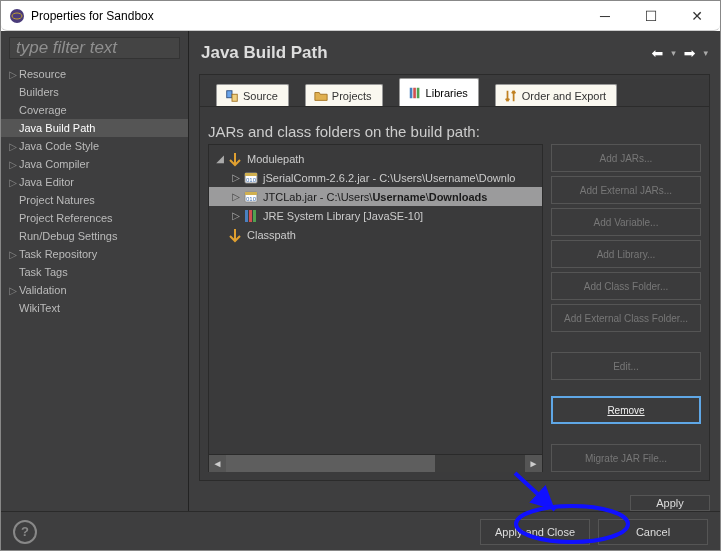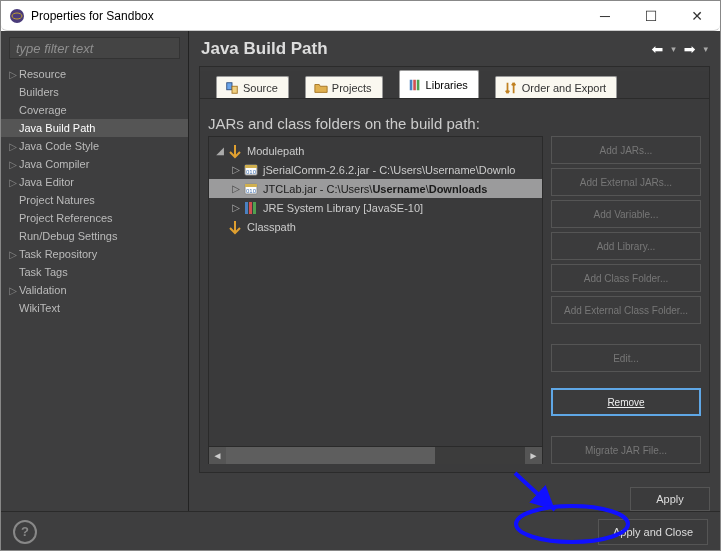--- a/index.html
+++ b/index.html
@@ -8,21 +8,21 @@
   .titlebar .tb-icon { width: 16px; height: 16px; margin: 0 6px 0 8px; }
   .titlebar .tb-title { font-size: 12px; color: #000; flex: 1; }
   .titlebar .tb-controls { display: flex; height: 100%; }
   .titlebar .tb-btn { width: 46px; display: flex; align-items: center; justify-content: center; font-size: 14px; color: #333; }
 
   .window-body { display: flex; height: 480px; background: #3e3e3f; }
 
   
   .leftcol { width: 188px; display: flex; flex-direction: column; border-right: 1px solid #222; }
   .filterbox { margin: 6px 8px 4px 8px; height: 22px; background: #444; border: 1px solid #333; padding: 0 6px; display: flex; align-items: center; }
-  .filterbox input { background: transparent; border: none; color: #ccc; font-size: 13px; width: 100%; outline: none; }
+  .filterbox input { background: transparent; border: none; color: #ccc; font-size: 17px; width: 100%; outline: none; }
   .filterbox input::placeholder { color: #8f8f8f; font-style: italic; }
   .navtree { flex: 1; padding: 2px 0; overflow: hidden; }
   .nav-item { display: flex; align-items: center; height: 18px; font-size: 11px; color: #bbb; padding-left: 6px; cursor: default; }
   .nav-item .tw { width: 12px; text-align: center; color: #888; font-size: 10px; }
   .nav-item.selected { background: #555; color: #fff; }
 
   
   .rightcol { flex: 1; display: flex; flex-direction: column; position: relative; }
   .header { display: flex; align-items: center; height: 44px; padding: 0 12px; }
   .header-title { font-size: 17px; font-weight: 600; color: #ddd; flex: 1; }
@@ -55,21 +55,21 @@
   .hscroll .sthumb { position: absolute; left: 0; top: 0; height: 17px; width: 70%; background: #5e5e5e; }
 
   .btncol { width: 150px; display: flex; flex-direction: column; gap: 4px; }
   .dbtn { height: 28px; font-size: 10px; background: #3b3b3c; border: 1px solid #555; color: #777; display: flex; align-items: center; justify-content: center; }
   .dbtn.enabled { color: #ddd; }
   .dbtn.enabled.active { border: 2px solid #5fa7e6; text-decoration: underline; color: #eee; margin-top: 12px; }
   .dbtn.spacer-above { margin-top: 16px; }
 
   
   .apply-row { display: flex; justify-content: flex-end; padding: 4px 10px 0 0; }
-  .apply-btn { width: 80px; height: 24px; font-size: 11px; background: #3b3b3c; border: 1px solid #555; color: #ddd; display: flex; align-items: center; justify-content: center; }
+  .apply-btn { width: 80px; height: 16px; font-size: 11px; background: #3b3b3c; border: 1px solid #555; color: #ddd; display: flex; align-items: center; justify-content: center; }
 
   
   .footer { height: 40px; background: #3e3e3f; display: flex; align-items: center; padding: 0 12px; border-top: 1px solid #2a2a2a; }
   .help-btn { width: 24px; height: 24px; border: 2px solid #888; border-radius: 50%; display: flex; align-items: center; justify-content: center; color: #888; font-size: 13px; font-weight: 700; }
   .footer-spacer { flex: 1; }
   .fbtn { height: 26px; width: 110px; font-size: 11px; background: #3b3b3c; border: 1px solid #555; color: #ddd; display: flex; align-items: center; justify-content: center; margin-left: 8px; }
 
   
   .annot { position: absolute; pointer-events: none; }
 </style>
@@ -280,20 +280,21 @@
       <div class="apply-btn">Apply</div>
     </div>
 
   </div>
 </div>
 
 <div class="footer">
   <div class="help-btn">?</div>
   <div class="footer-spacer"></div>
   <div class="fbtn">Apply and Close</div>
+  <div class="fbtn">Cancel</div>
 </div>
 
 <svg class="annot" style="left:460px; top:468px;" width="220" height="80">
   <defs>
     <marker id="ah" markerWidth="8" markerHeight="8" refX="6" refY="3" orient="auto">
       <path d="M0,0 L6,3 L0,6 Z" fill="#1010ff"></path>
     </marker>
   </defs>
   <line x1="55" y1="5" x2="95" y2="42" stroke="#1010ff" stroke-width="4" marker-end="url(#ah)"></line>
   <ellipse cx="112" cy="56" rx="56" ry="18" fill="none" stroke="#1010ff" stroke-width="4"></ellipse>

